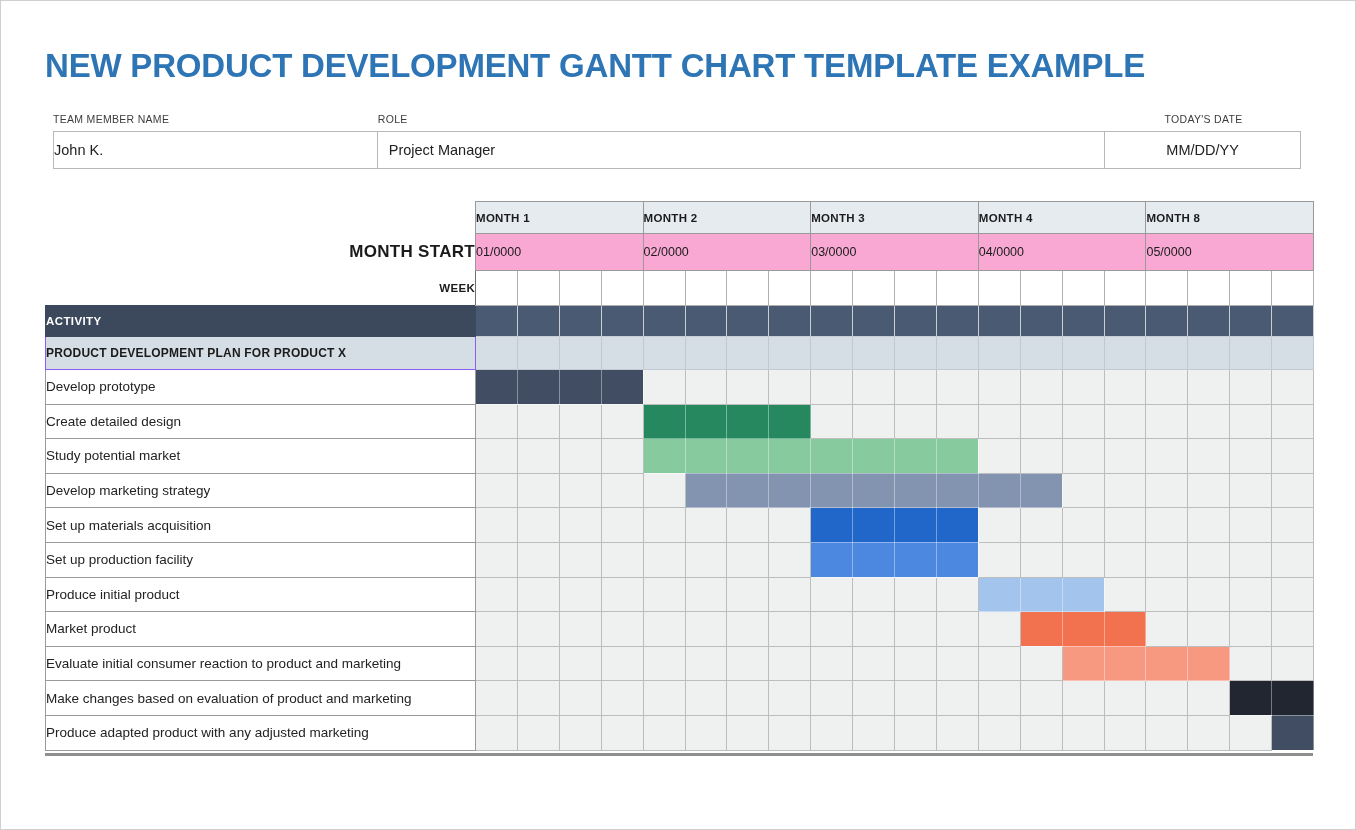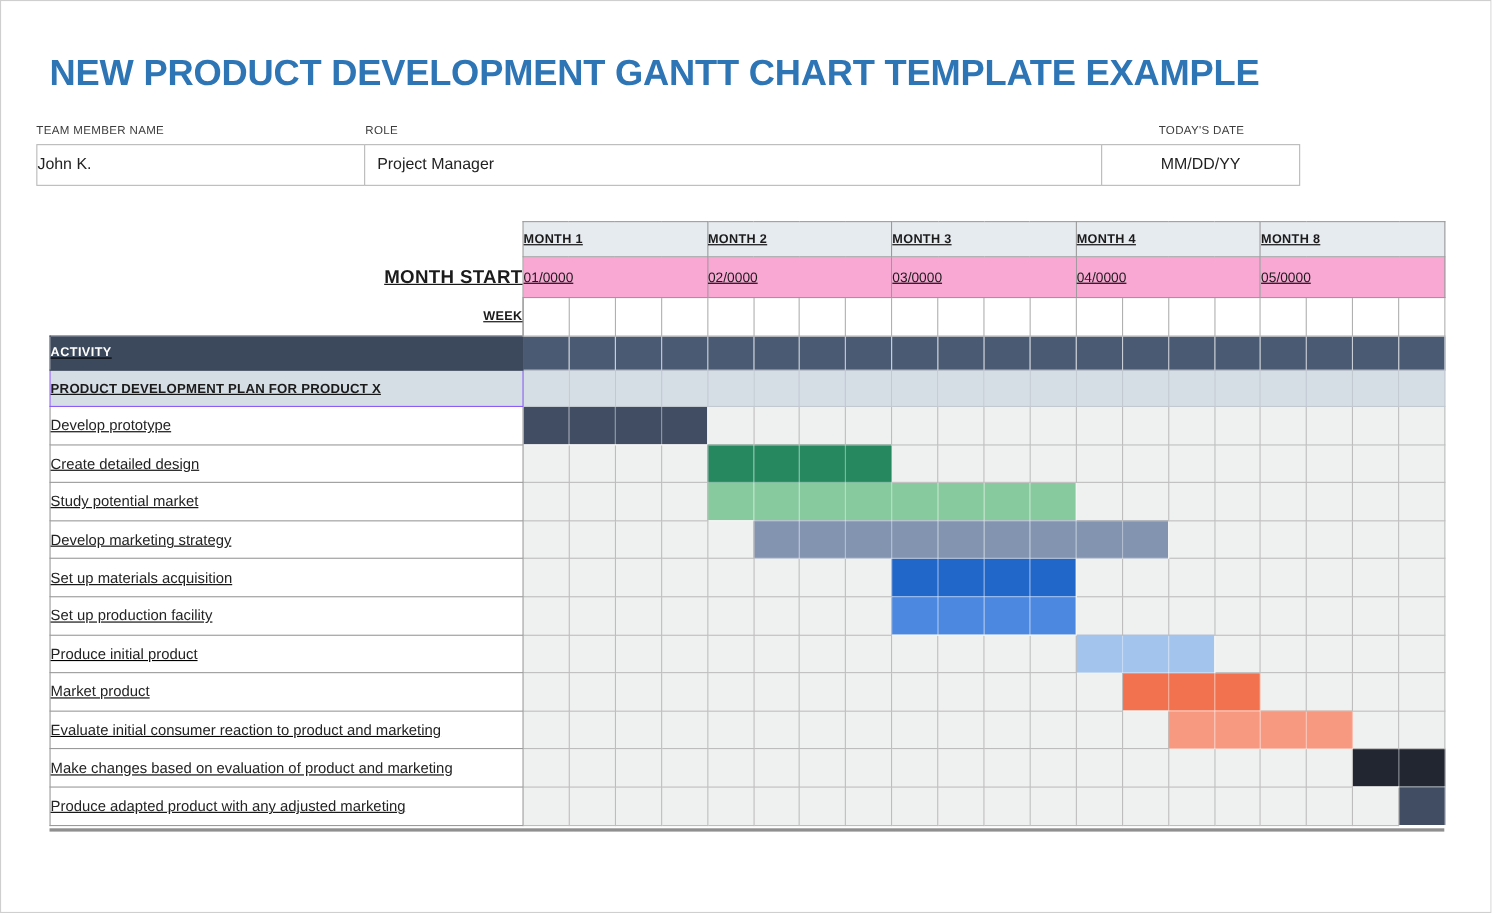--- a/index.html
+++ b/index.html
@@ -24,22 +24,22 @@
     font-size: 33px;
     font-weight: bold;
     letter-spacing: -0.2px;
     color: #2e75b6;
     white-space: nowrap;
   }
 
   
   .meta {
     position: absolute;
-    left: 32px; top: 112px;
-    width: 1149px;
+    left: 52px; top: 112px;
+    width: 1248px;
   }
   .meta-labels { display: flex; height: 16px; }
   .meta-lbl {
     font-size: 10.5px;
     color: #3c3c3c;
     letter-spacing: 0.3px;
     white-space: nowrap;
   }
   .lbl-name { width: 330px; }
   .lbl-role { width: 740px; }
@@ -57,21 +57,20 @@
   .cell-role { width: 740px; margin-left: -1px; padding-left: 11px; }
   .cell-date { width: 200px; margin-left: -1px; justify-content: center; }
 
   
   .gantt {
     position: absolute;
     left: 44px; top: 200px;
     width: 1268px;
     border-collapse: collapse;
     table-layout: fixed;
-    text-decoration: underline;
   }
   .gantt td, .gantt th { padding: 0; }
 
   .lbl-col { width: 430px; }
   .wk-col  { width: 41.9px; }
 
   
   .row-month td { height: 32px; }
   .mo-blank { background: #ffffff; border: none; }
   .mo-cell {

